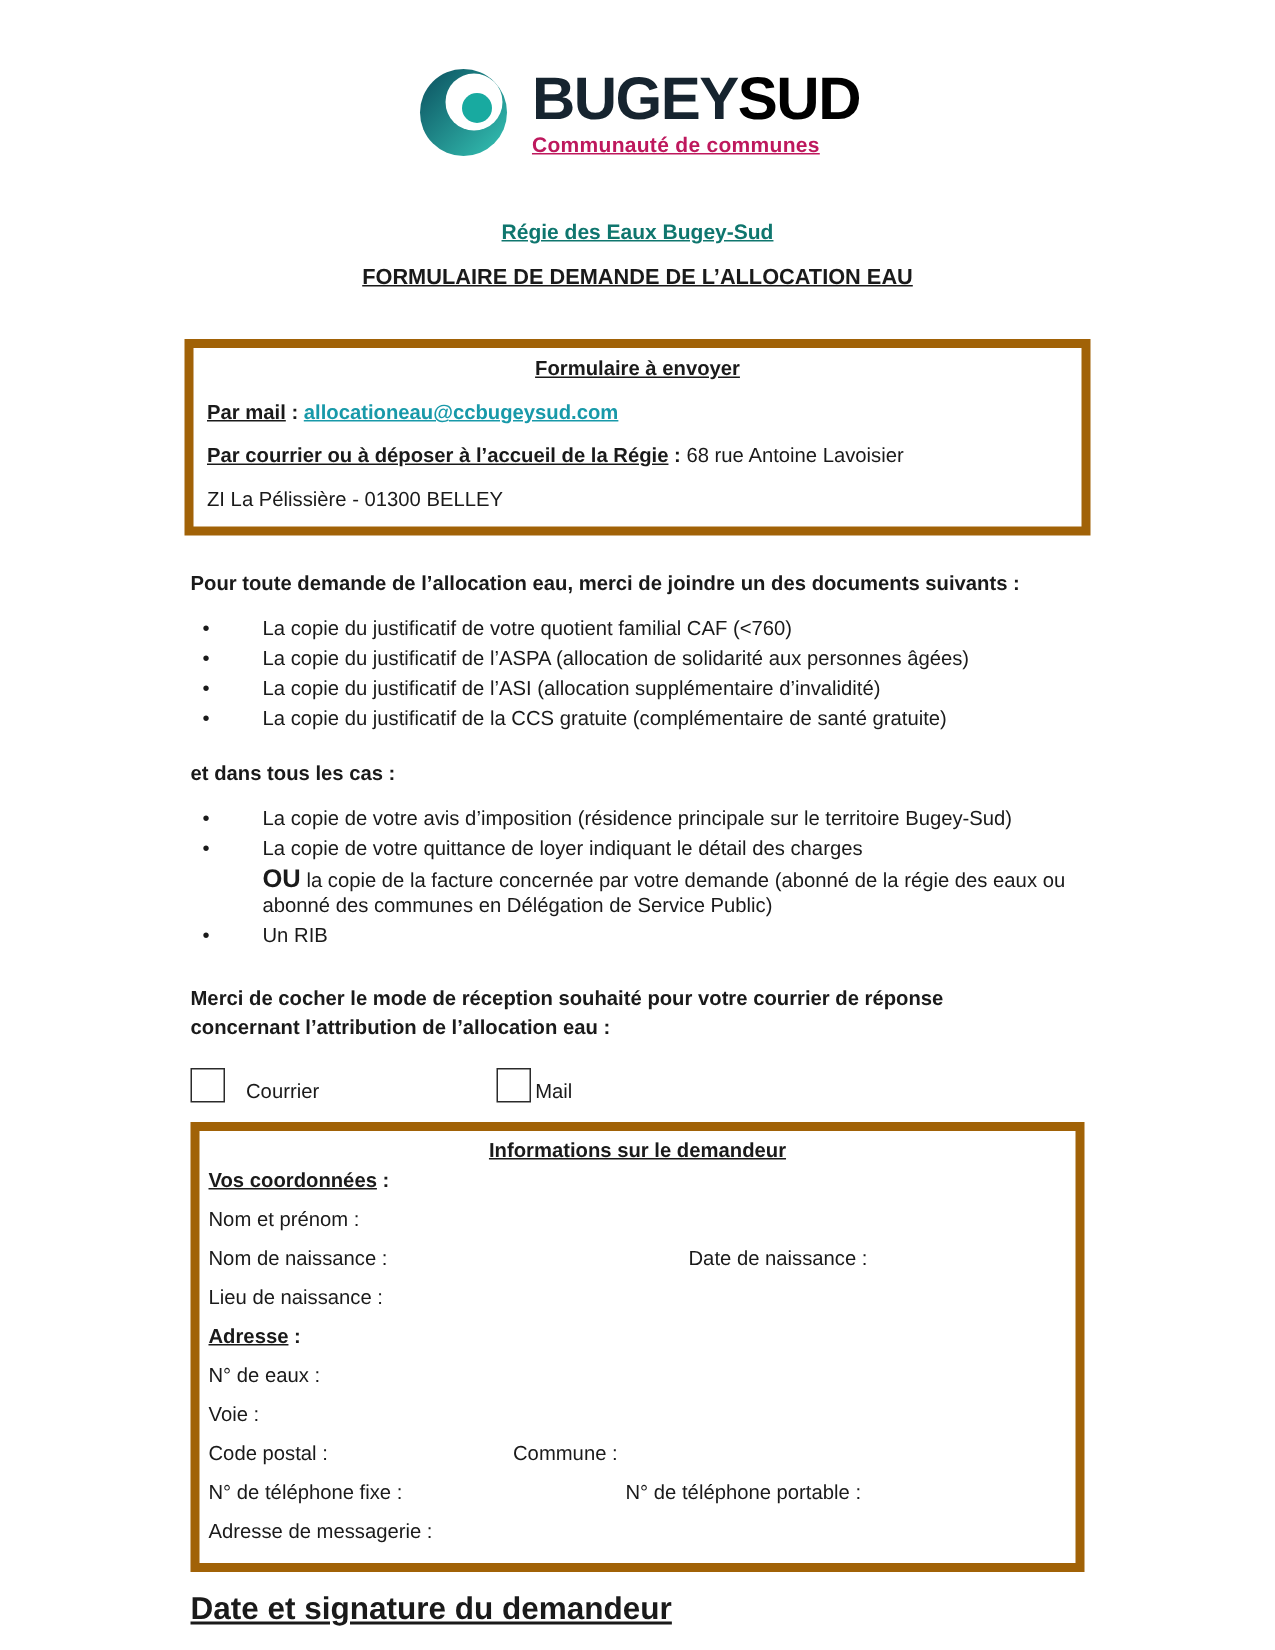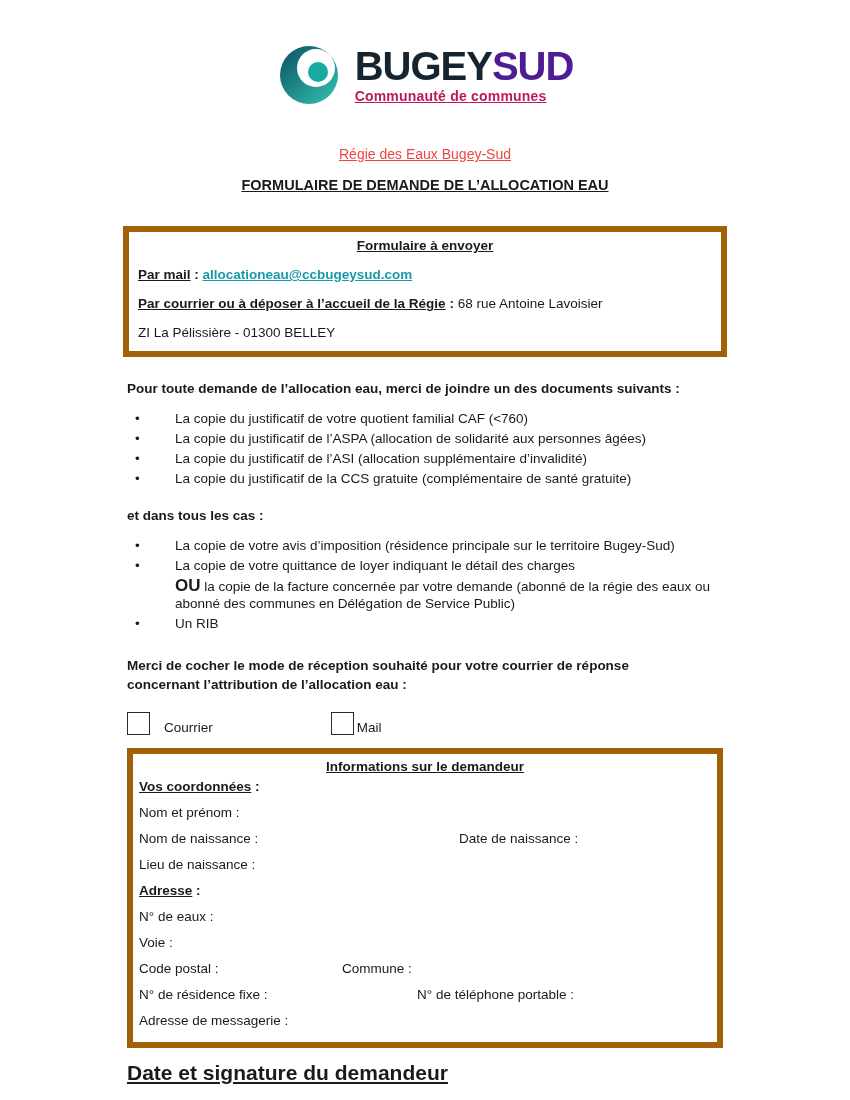--- a/index.html
+++ b/index.html
@@ -10,26 +10,26 @@
     color:#1a1a1a; font-size:13.5px; position:relative; overflow:hidden;
   }
   .u { text-decoration:underline; }
   .bold { font-weight:bold; }
 
   
   .logo-block { width:350px; height:102px; margin:24px auto 0; display:flex; align-items:center; justify-content:center; gap:14px; }
   .logo-text { display:flex; flex-direction:column; align-items:flex-start; }
   .brand { font-size:40px; font-weight:bold; letter-spacing:-1px; line-height:1; }
   .brand .p1 { color:#16242f;text-align:right; }
-  .brand .p2 { color:#4c1d95; }
+  .brand .p2 { color:#000000; }
   .tagline { font-size:14px; font-weight:bold; color:#be185d; margin-top:2px; letter-spacing:.2px;text-decoration:underline; }
 
   
   .org-link-wrap { text-align:center; margin-top:20px; }
-  .org-link { color:#ef4444; font-weight:normal; font-size:14px; text-decoration:underline; cursor:pointer; }
+  .org-link { color:#0f766e; font-weight:bold; font-size:14px; text-decoration:underline; cursor:pointer; }
   .form-title { text-align:center; margin-top:15px; font-size:14.5px; font-weight:bold; text-decoration:underline; }
 
   
   .box { border:6px solid #a16207; margin:0 auto; background:#fff; }
   .send-box { width:604px; margin-top:33px; padding:6px 9px 11px; }
   .box-title { text-align:center; font-weight:bold; text-decoration:underline; }
   .send-box p { margin-top:14px; }
   .mail-link { color:#1899a9; font-weight:bold; text-decoration:underline; cursor:pointer; }
 
   
@@ -142,20 +142,20 @@
     <div class="irow">Lieu de naissance :</div>
     <div class="irow">
       <span class="bold u">Adresse</span><span class="bold"> :</span>
     </div>
     <div class="irow">N° de eaux :</div>
     <div class="irow">Voie :</div>
     <div class="irow">
       <span class="cell cw2">Code postal :</span><span>Commune :</span>
     </div>
     <div class="irow">
-      <span class="cell cw3">N° de résidence fixe :</span><span>N° de téléphone portable :</span>
+      <span class="cell cw3">N° de téléphone fixe :</span><span>N° de téléphone portable :</span>
     </div>
     <div class="irow">Adresse de messagerie :</div>
   </div>
 
   <p class="signature">Date et signature du demandeur</p>
 
 </div>
 
 </body></html>

